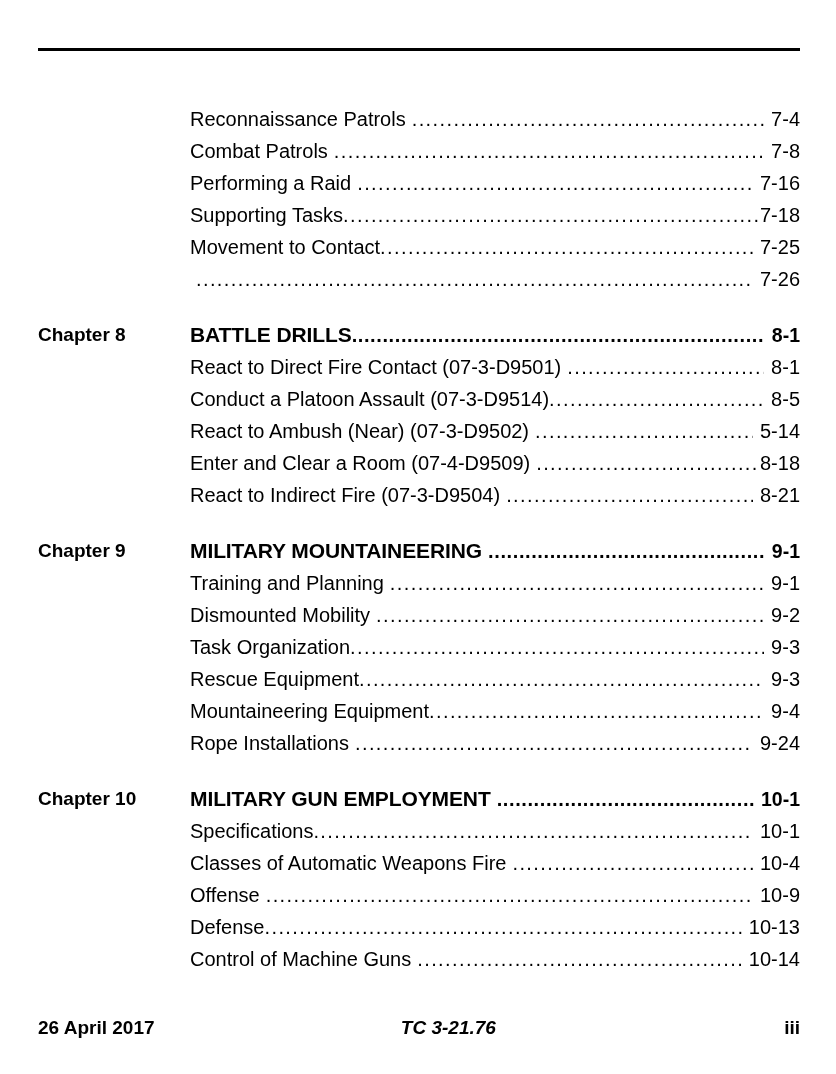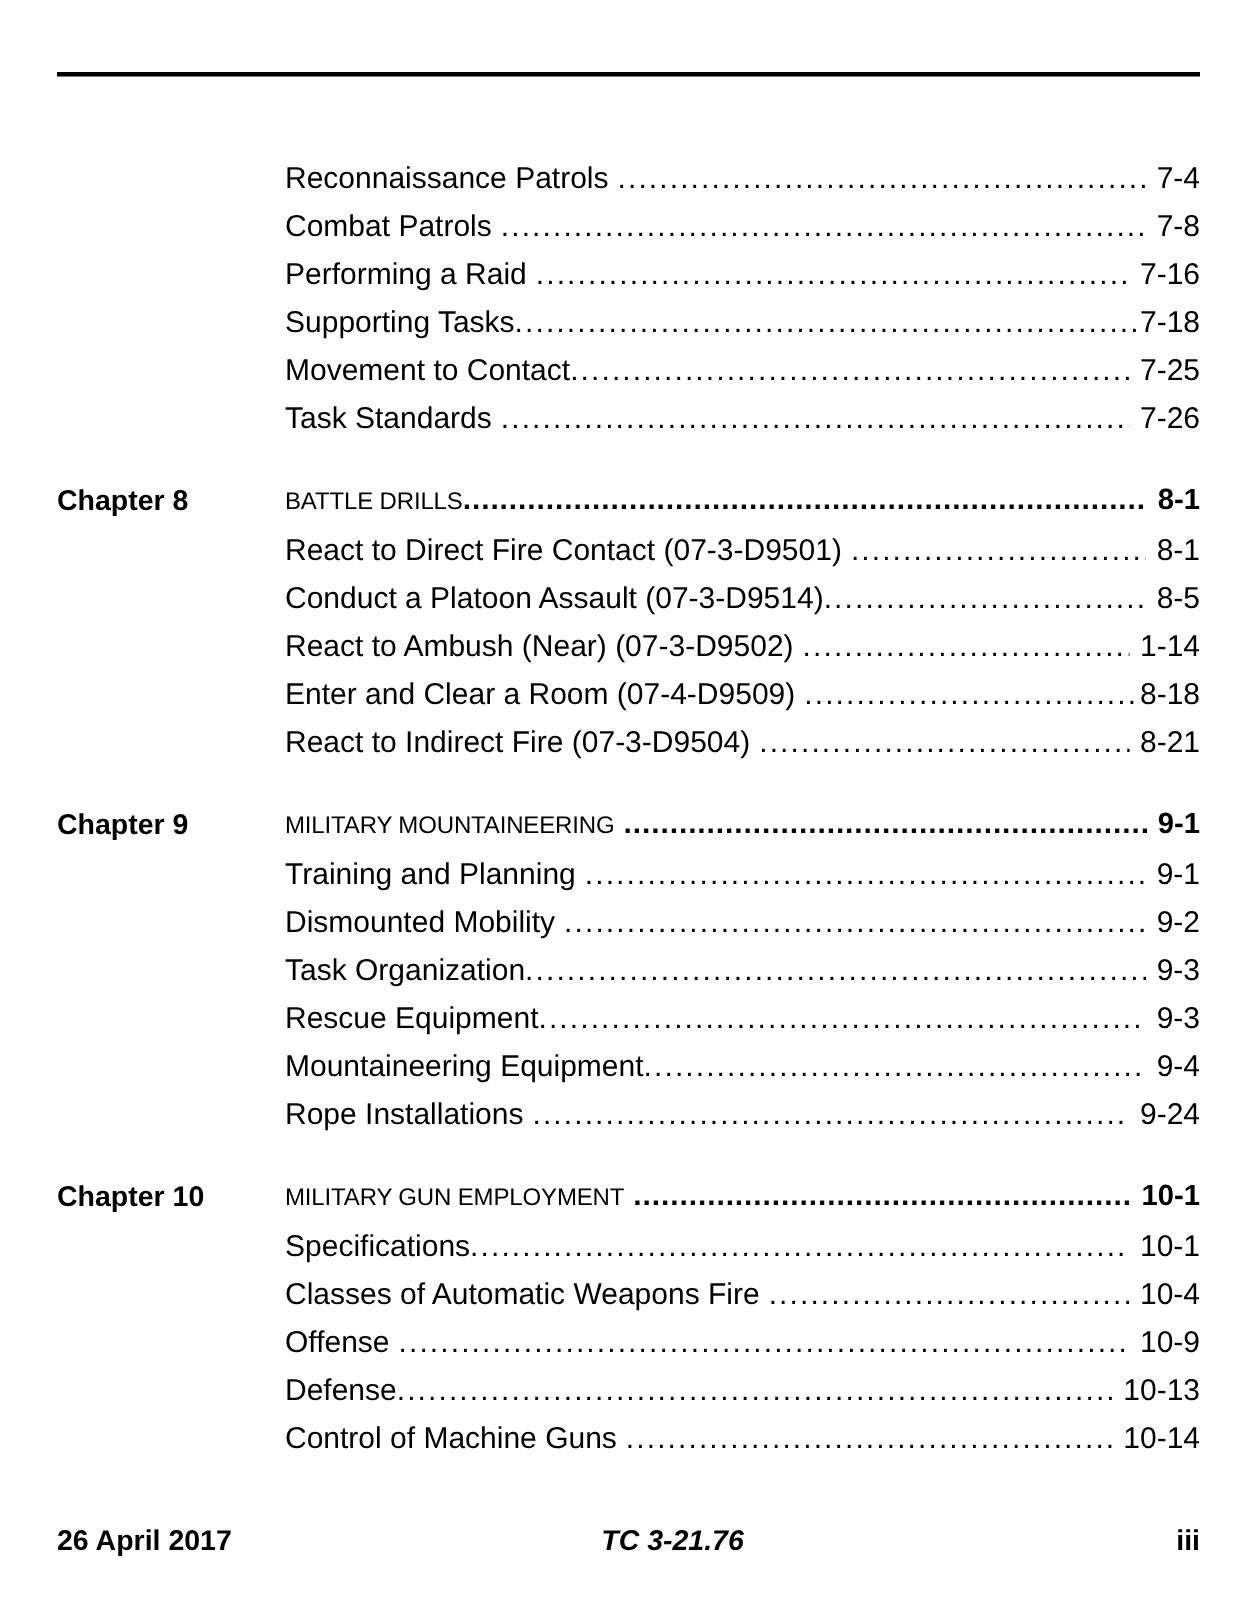--- a/index.html
+++ b/index.html
@@ -69,22 +69,22 @@
     min-width: 0;
     overflow: hidden;
   }
   .entry-title {
     font-size: 20px;
     line-height: 32px;
     white-space: nowrap;
     flex: 0 0 auto;
   }
   .toc-row.chapter .entry-title {
-    font-weight: normal;
-    font-size: 16px;
+    font-weight: bold;
+    font-size: 21px;
     letter-spacing: -0.1px;
   }
   .leader {
     flex: 1 1 auto;
     min-width: 6px;
     overflow: hidden;
     white-space: nowrap;
     font-size: 20px;
     line-height: 32px;
     letter-spacing: 1.4px;
@@ -176,21 +176,20 @@
         <div class="chapter-label"></div>
         <div class="entry">
           <span class="entry-title">Movement to Contact</span>
           <span class="leader lead-gap-none">................................................................................................................</span>
           <span class="page-num num-gap-pre">7-25</span>
         </div>
       </div>
       <div class="toc-row">
         <div class="chapter-label"></div>
         <div class="entry">
-          <span class="entry-title">Task Standards</span>
           <span class="leader lead-gap-pre">................................................................................................................</span>
           <span class="page-num num-gap-pre">7-26</span>
         </div>
       </div>
       <div class="toc-row chapter section-start">
         <div class="chapter-label">Chapter 8</div>
         <div class="entry">
           <span class="entry-title">BATTLE DRILLS</span>
           <span class="leader lead-gap-none">................................................................................................................</span>
           <span class="page-num num-gap-pre">8-1</span>
@@ -210,21 +209,21 @@
           <span class="entry-title">Conduct a Platoon Assault (07-3-D9514)</span>
           <span class="leader lead-gap-none">................................................................................................................</span>
           <span class="page-num num-gap-pre">8-5</span>
         </div>
       </div>
       <div class="toc-row">
         <div class="chapter-label"></div>
         <div class="entry">
           <span class="entry-title">React to Ambush (Near) (07-3-D9502)</span>
           <span class="leader lead-gap-pre">................................................................................................................</span>
-          <span class="page-num num-gap-pre">1-14</span>
+          <span class="page-num num-gap-pre">5-14</span>
         </div>
       </div>
       <div class="toc-row">
         <div class="chapter-label"></div>
         <div class="entry">
           <span class="entry-title">Enter and Clear a Room (07-4-D9509)</span>
           <span class="leader lead-gap-pre">................................................................................................................</span>
           <span class="page-num num-gap-none">8-18</span>
         </div>
       </div>

